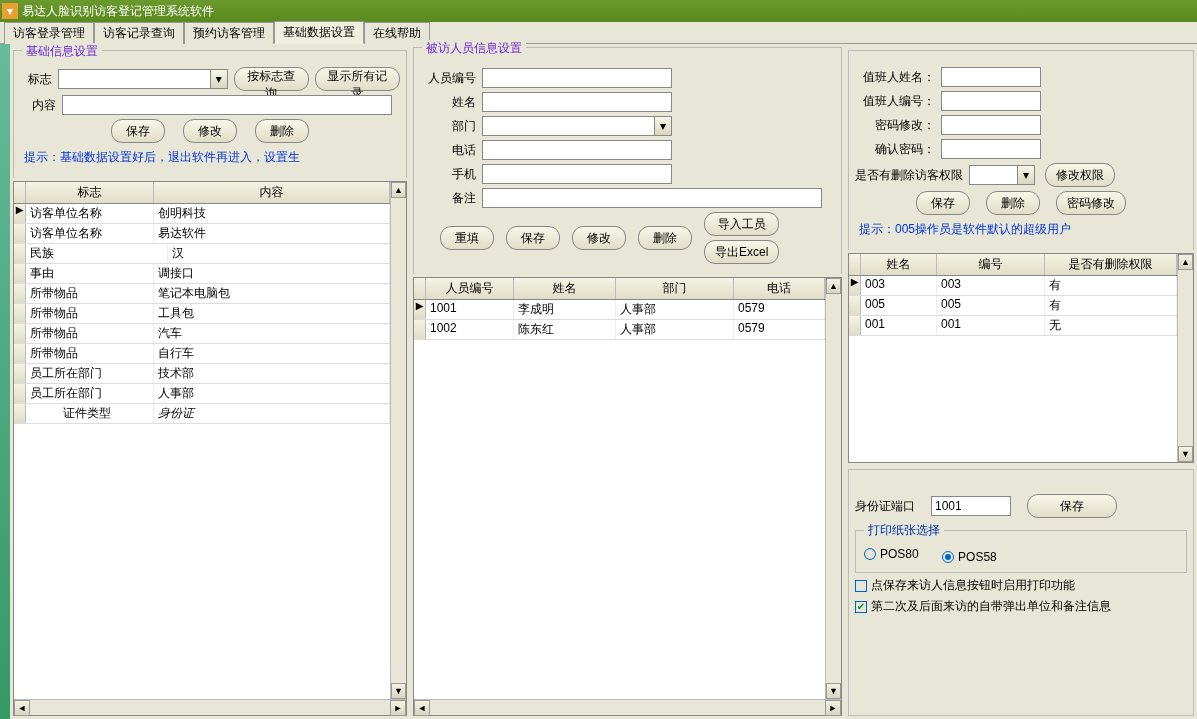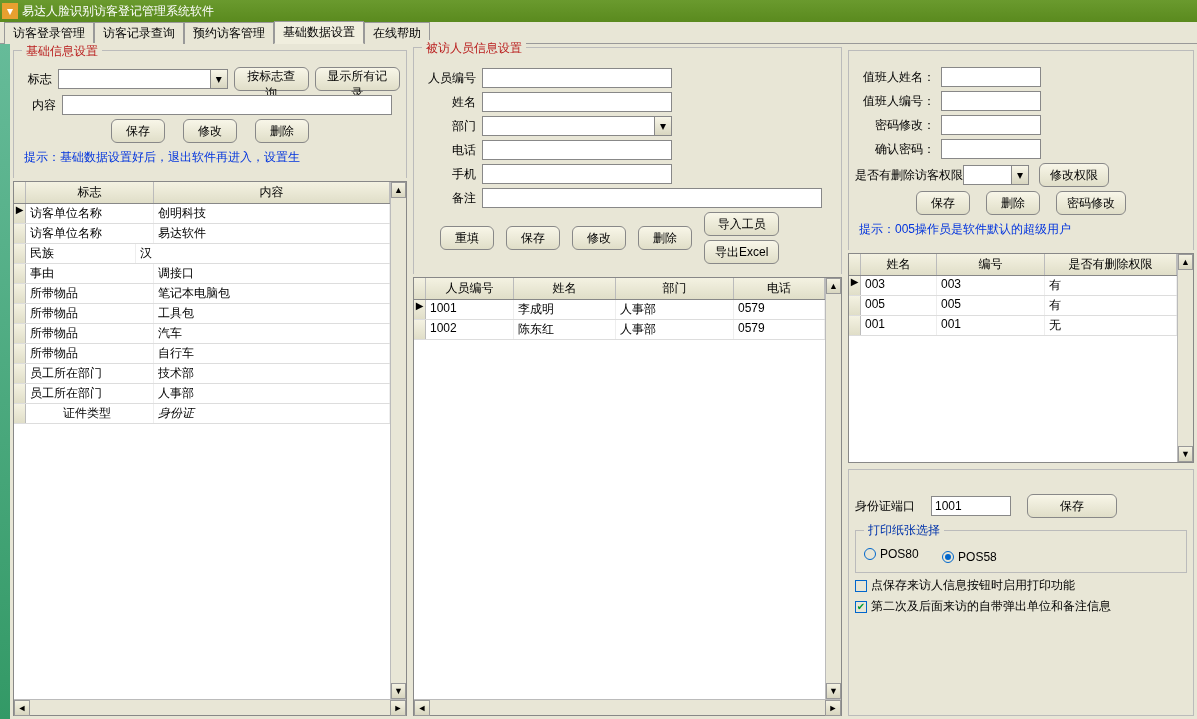--- a/index.html
+++ b/index.html
@@ -5,32 +5,32 @@
 * { box-sizing: border-box; margin: 0; padding: 0; font-family: "SimSun", "宋体", sans-serif; font-size: 12px; }
 body { background: #e8e6d6; width: 1197px; height: 719px; overflow: hidden; }
 .titlebar { background: linear-gradient(#6a9a2e, #5a8a1e); height: 22px; display: flex; align-items: center; color: #fff; padding-left: 2px; }
 .titlebar .icon { width: 16px; height: 16px; background: #e8a030; margin-right: 4px; display:flex; align-items:center; justify-content:center; }
 .tabbar { background: #e8e6d6; border-bottom: 1px solid #999; height: 22px; display: flex; align-items: flex-end; padding-left: 4px; }
 .tab { padding: 2px 8px; border: 1px solid #999; border-bottom: none; margin-right: 0px; background: #e8e6d6; cursor: pointer; position: relative; top: 1px; }
 .tab.active { background: #f0eede; border-bottom: 1px solid #f0eede; }
 .workspace { display: flex; height: 675px; }
 .leftstrip { width: 10px; background: linear-gradient(#6b9, #396); display:flex; flex-direction:column; justify-content:flex-start; }
 .panel { border: 1px solid #bbb; margin: 3px; position: relative; padding: 6px; background: #e8e6d6; }
-.panel-title { position: absolute; top: -8px; left: 8px; background: #e8e6d6; padding: 0 4px; color: #b91c1c; }
+.panel-title { position: absolute; top: -8px; left: 8px; background: #e8e6d6; padding: 0 4px; color: #6d28d9; }
 .col1 { width: 400px; display:flex; flex-direction:column; }
 .col2 { width: 435px; display:flex; flex-direction:column; }
 .col3 { flex: 1; display:flex; flex-direction:column; }
 .row { display: flex; align-items: center; margin: 4px 0; }
 .lbl { width: 36px; text-align: right; margin-right: 6px; color: #000; }
 .lbl-w { width: 80px; text-align: right; margin-right: 6px; }
 input[type=text], input[type=password] { border: 1px solid #888; height: 20px; padding: 1px 3px; background: #fff; }
 .combo { display: flex; }
 .combo input { border-right: none; }
 .combo .arrow { width: 18px; height: 20px; border: 1px solid #888; background: linear-gradient(#f8f6e8,#d8d6c0); display:flex; align-items:center; justify-content:center; cursor:pointer; }
-button { height: 24px; padding: 0 10px; border: 1px solid #888; background: linear-gradient(#f8f6e8,#e0dec8); cursor: pointer; border-radius: 6px; min-width:54px; }
+button { height: 24px; padding: 0 10px; border: 1px solid #888; background: linear-gradient(#f8f6e8,#e0dec8); cursor: pointer; border-radius: 11px; min-width:54px; }
 .hint { color: #0033dd; margin: 6px 4px; }
 .grid { border: 1px solid #888; background: #fff; position:relative; }
 .grid-head { display: flex; background: linear-gradient(#f4f2e2,#e0dec8); border-bottom: 1px solid #888; }
 .grid-head .cell { border-right: 1px solid #bbb; padding: 2px 4px; text-align: center; overflow:hidden; }
 .grid-body { overflow: auto; }
 .grid-row { display: flex; border-bottom: 1px solid #ddd; }
 .grid-row .cell { border-right: 1px solid #eee; padding: 1px 4px; overflow:hidden; white-space:nowrap; }
 .rowmark { width: 12px; background: linear-gradient(#f4f2e2,#e0dec8); border-right:1px solid #bbb; text-align:center; font-size:10px; }
 .vscroll { width: 16px; background: #e8e6d6; border-left:1px solid #bbb; display:flex; flex-direction:column; justify-content:space-between; }
 .scrbtn { height:16px; border:1px solid #999; background:linear-gradient(#f4f2e2,#d8d6c0); display:flex; align-items:center; justify-content:center; font-size:9px; cursor:pointer; }
@@ -100,21 +100,21 @@
                 <div class="cell" style="width: 128px;">访客单位名称</div>
                 <div class="cell" style="flex: 1 1 0%;">创明科技</div>
               </div>
               <div class="grid-row">
                 <div class="rowmark"></div>
                 <div class="cell" style="width: 128px;">访客单位名称</div>
                 <div class="cell" style="flex: 1 1 0%;">易达软件</div>
               </div>
               <div class="grid-row">
                 <div class="rowmark"></div>
-                <div class="cell" style="width: 110px;">民族</div>
+                <div class="cell" style="width: 142px;">民族</div>
                 <div class="cell" style="flex: 1 1 0%;">汉</div>
               </div>
               <div class="grid-row">
                 <div class="rowmark"></div>
                 <div class="cell" style="width: 128px;">事由</div>
                 <div class="cell" style="flex: 1 1 0%;">调接口</div>
               </div>
               <div class="grid-row">
                 <div class="rowmark"></div>
                 <div class="cell" style="width: 128px;">所带物品</div>
@@ -256,21 +256,21 @@
         </div>
       <div class="row">
           <span class="lbl-w">密码修改：</span>
           <input type="password" style="width: 100px;">
         </div>
       <div class="row">
           <span class="lbl-w">确认密码：</span>
           <input type="password" style="width: 100px;">
         </div>
       <div class="row">
-        <span style="">是否有删除访客权限</span>
+        <span style="margin-right:6px">是否有删除访客权限</span>
         <div class="combo">
             <input type="text" style="width: 48px;">
             <div class="arrow">▾</div>
           </div>
         <button style="margin-left:10px">修改权限</button>
       </div>
       <div class="row" style="justify-content:center; gap:16px;">
         <button>保存</button>
         <button>删除</button>
         <button>密码修改</button>

